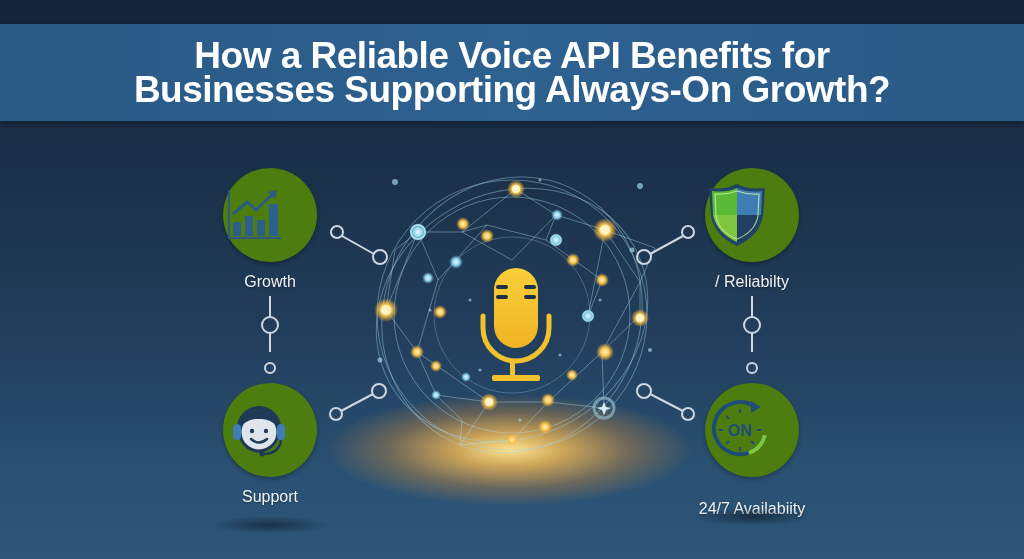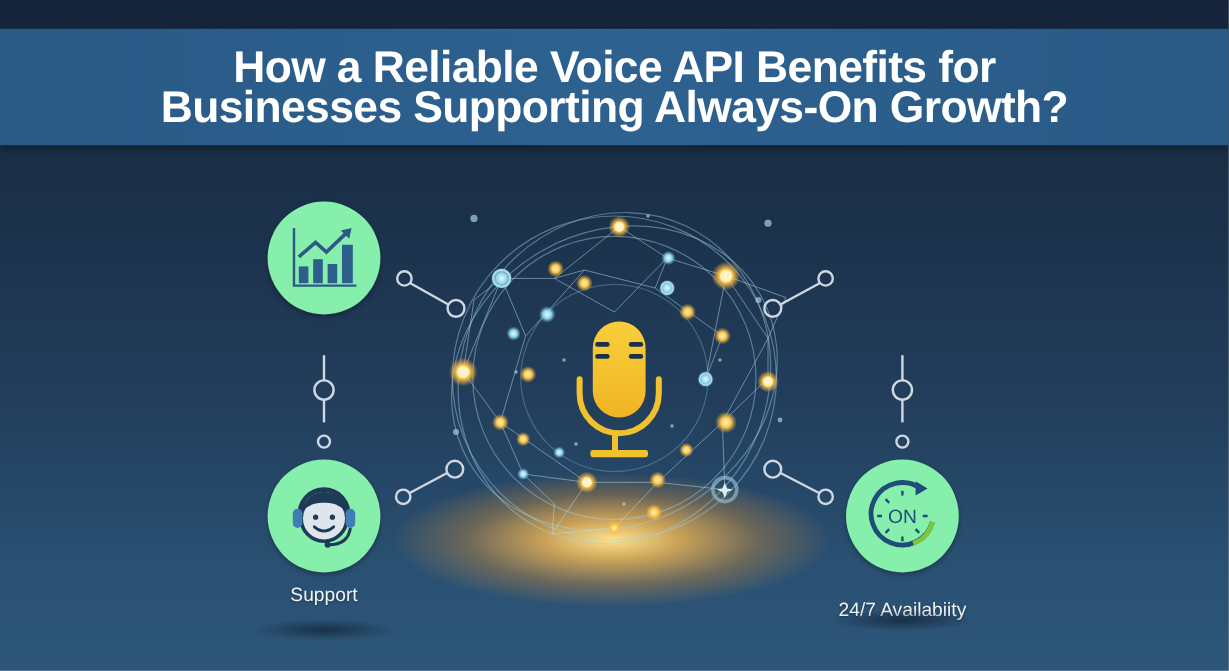--- a/index.html
+++ b/index.html
@@ -22,23 +22,23 @@
   .glow {
     position:absolute; left:330px; top:395px; width:360px; height:110px;
     border-radius:50%;
     background: radial-gradient(ellipse at center, rgba(255,226,140,1) 0%, rgba(255,190,80,0.75) 22%, rgba(230,150,50,0.35) 48%, rgba(200,120,40,0) 72%);
   }
   .feature {
     position:absolute; width:160px; text-align:center;
   }
   .feature .circle {
     width:94px; height:94px; border-radius:50%;
-    background:#86efac; margin:0 auto;
+    background:#4d7c0f; margin:0 auto;
     box-shadow: 0 2px 4px rgba(0,0,0,0.3);
-    display:flex; align-items:center; justify-content:center;
+    display:flex; align-items:center; justify-content:flex-start;font-weight:bold;
   }
   .feature .label {
     color:#f1f4f7; font-size:16px; line-height:19px; margin-top:10px;
     text-shadow: 0 1px 2px rgba(0,0,0,0.4);
   }
   .shadow {
     position:absolute; width:120px; height:18px; border-radius:50%;
     background: radial-gradient(ellipse at center, rgba(10,20,35,0.55) 0%, rgba(10,20,35,0) 70%);
   }
   svg.net { position:absolute; left:0; top:0; }
@@ -224,20 +224,21 @@
       <svg width="62" height="62" viewBox="0 0 62 62">
         <path d="M6 6 L6 54 L58 54" fill="none" stroke="#2d5a84" stroke-width="2"></path>
         <rect x="10" y="38" width="8" height="14" fill="#2c5f8c"></rect>
         <rect x="22" y="32" width="8" height="20" fill="#2c5f8c"></rect>
         <rect x="34" y="36" width="8" height="16" fill="#2c5f8c"></rect>
         <rect x="46" y="20" width="9" height="32" fill="#2c5f8c"></rect>
         <path d="M10 30 L24 18 L33 26 L52 8" fill="none" stroke="#2d5a84" stroke-width="3"></path>
         <path d="M45 8 L54 6 L52 15 Z" fill="#2d5a84"></path>
       </svg>
     </div>
+    <div class="label">Growth</div>
   </div>
 
   <div class="feature" style="left:190px; top:383px;">
     <div class="circle">
       <svg width="72" height="72" viewBox="0 0 72 72">
         <path d="M16 34 A20 20 0 0 1 56 34" fill="none" stroke="#1e3a57" stroke-width="4"></path>
         <circle cx="36" cy="38" r="19" fill="#dfe5ec" stroke="#1e3a57" stroke-width="3"></circle>
         <path d="M18 32 Q22 16 36 16 Q52 16 54 32 Q46 24 36 25 Q26 24 18 32 Z" fill="#1e3a57"></path>
         <rect x="10" y="30" width="8" height="16" rx="4" fill="#3f7eb5"></rect>
         <rect x="54" y="30" width="8" height="16" rx="4" fill="#3f7eb5"></rect>
@@ -246,20 +247,33 @@
         <path d="M28 45 Q36 52 44 45" fill="none" stroke="#1e3a57" stroke-width="2.5" stroke-linecap="round"></path>
         <path d="M58 46 Q56 60 40 60" fill="none" stroke="#1e3a57" stroke-width="2.5"></path>
         <circle cx="39" cy="60" r="2.5" fill="#1e3a57"></circle>
       </svg>
     </div>
     <div class="label">
       <div>Support</div>
     </div>
   </div>
 
+  <div class="feature" style="left:672px; top:168px;">
+    <div class="circle">
+      <svg width="64" height="70" viewBox="0 0 64 70">
+        <path d="M32 4 Q44 10 60 8 L58 36 Q54 56 32 66 Q10 56 6 36 L4 8 Q20 10 32 4 Z" fill="#1e4468"></path>
+        <path d="M32 8 L32 35 L8 35 L7 11 Q21 13 32 8 Z" fill="#5ab935"></path>
+        <path d="M32 8 Q43 13 57 11 L56 35 L32 35 Z" fill="#3f7eb5"></path>
+        <path d="M8 35 L32 35 L32 62 Q12 53 8 35 Z" fill="#7fc63f"></path>
+        <path d="M32 35 L56 35 Q52 53 32 62 Z" fill="#203f63"></path>
+        <path d="M32 11 Q43 15 54 14 L53 36 Q50 52 32 59 Q14 52 11 36 L10 14 Q21 15 32 11 Z" fill="none" stroke="#c7f0a0" stroke-width="1.2" stroke-opacity="0.8"></path>
+      </svg>
+    </div>
+    <div class="label">/ Reliabilty</div>
+  </div>
 
   <div class="feature" style="left:672px; top:383px;">
     <div class="circle">
       <svg width="70" height="70" viewBox="0 0 70 70">
         <path d="M50 12 A26 26 0 1 0 60 40" fill="none" stroke="#1f4d78" stroke-width="4"></path>
         <path d="M60 40 A26 26 0 0 1 44 58" fill="none" stroke="#7fc63f" stroke-width="4"></path>
         <path d="M46 6 L56 12 L46 18 Z" fill="#1f4d78"></path>
         <g stroke="#1f4d78" stroke-width="2">
           <line x1="35" y1="14" x2="35" y2="18"></line>
           <line x1="35" y1="52" x2="35" y2="56"></line>

